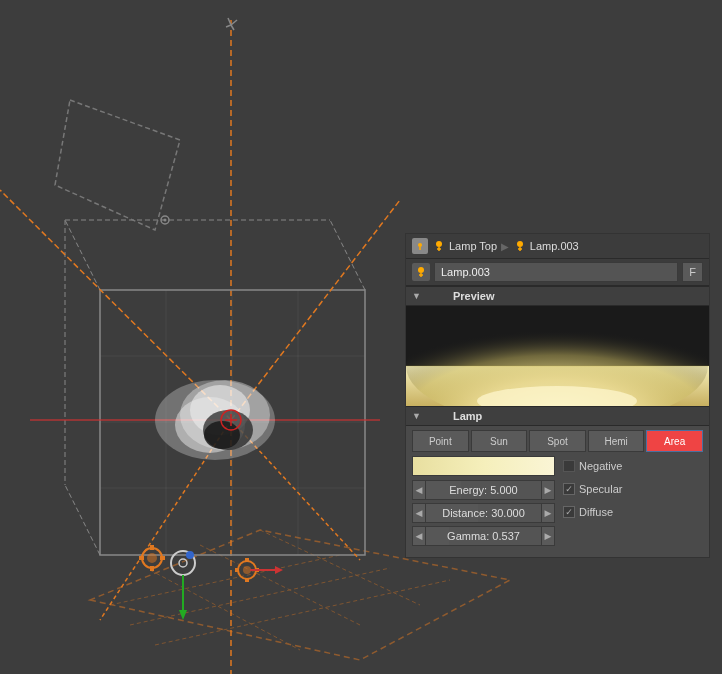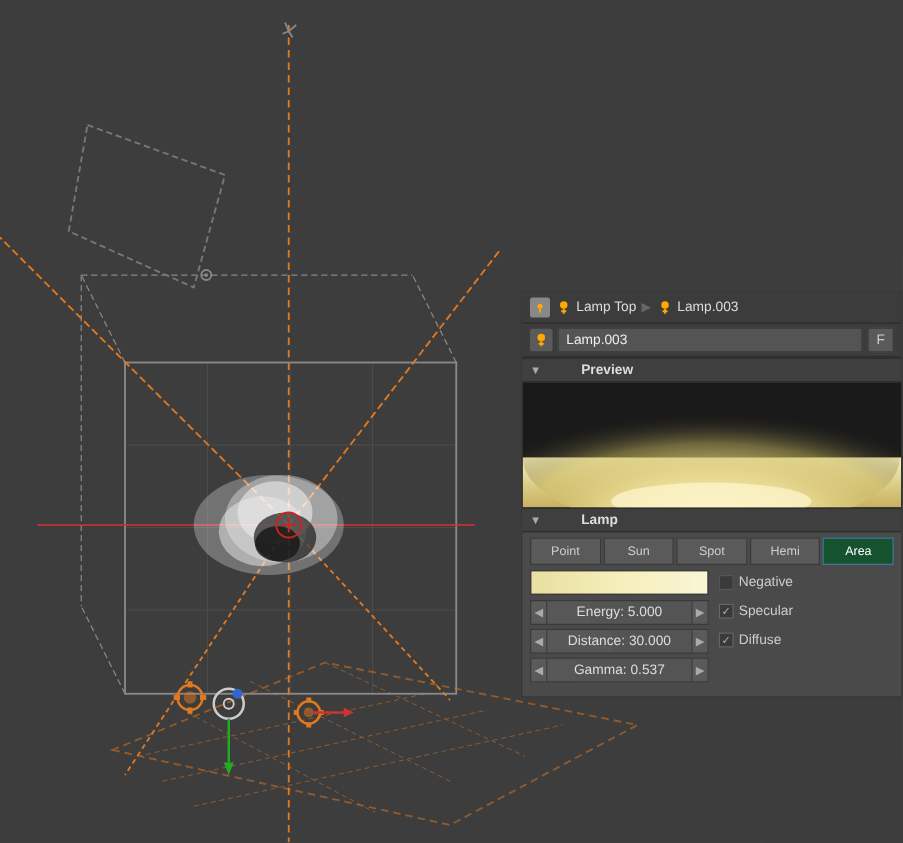--- a/index.html
+++ b/index.html
@@ -27,21 +27,21 @@
     #scene-svg {
       position: absolute;
       left: 0; top: 0;
       width: 100%;
       height: 100%;
     }
 
     
     #properties-panel {
       position: absolute;
-      right: 0;
+      right: 12px;
       top: 233px;
       width: 305px;
       background: #4a4a4a;
       border: 1px solid #333;
     }
 
     
     .panel-header {
       background: #3c3c3c;
       padding: 4px 6px;
@@ -159,21 +159,21 @@
       border: 1px solid #3a3a3a;
       color: #ccc;
       padding: 3px 5px;
       font-size: 10px;
       cursor: pointer;
       text-align: center;
       height: 22px;
     }
 
     .light-type-btn.active {
-      background: #14532d;
+      background: #ef4444;
       border-color: #4a70a0;
       color: #fff;
     }
 
     
     .color-field {
       height: 20px;
       background: linear-gradient(to right, #e8dfa0, #f5efbb, #faf5d5);
       border: 1px solid #3a3a3a;
       margin-bottom: 4px;

